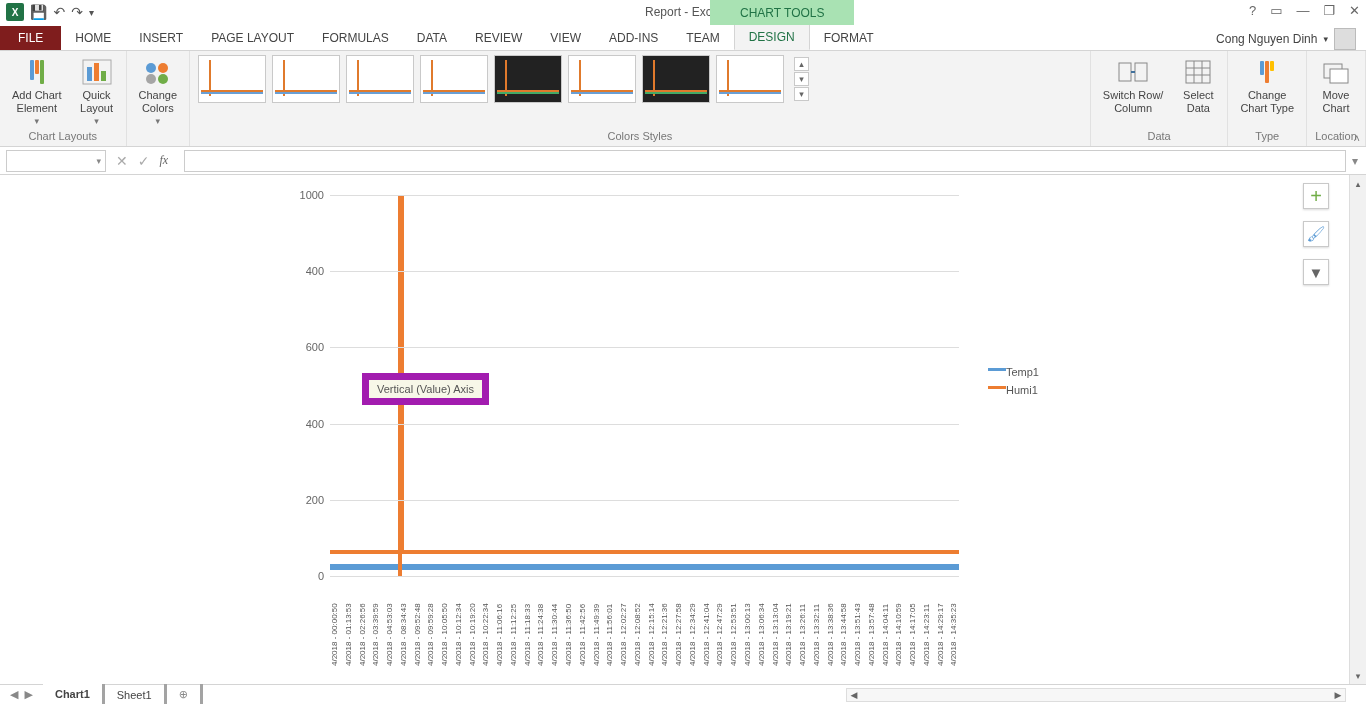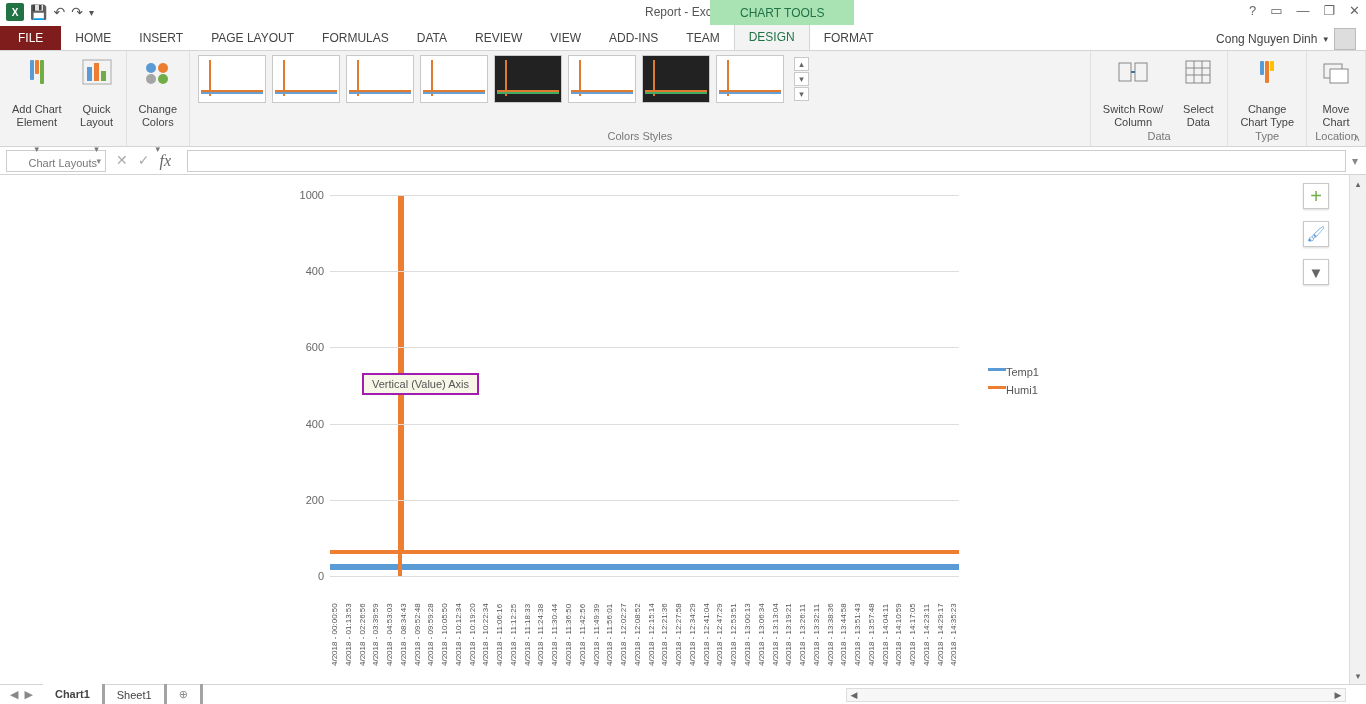--- a/index.html
+++ b/index.html
@@ -20,41 +20,41 @@
 .tab.file { background:#7f1d1d; color:#fff; padding: 5px 18px; }
 .tab.active { background:#f3f3f3; border:1px solid #d4d4d4; border-bottom:1px solid #f3f3f3; color:#217346; }
 .tabbar .right { margin-left:auto; padding-right:10px; display:flex; align-items:center; gap:6px; font-size:12px; color:#444; }
 .avatar { width:22px; height:22px; background:#ddd; border:1px solid #bbb; }
 
 
 .ribbon { height: 96px; background:#f3f3f3; border-bottom:1px solid #d4d4d4; display:flex; position:relative; }
 .ribbon-group { border-right:1px solid #e1e1e1; display:flex; flex-direction:column; align-items:center; justify-content:space-between; padding: 4px 8px 2px; }
 .ribbon-group .grp-body { display:flex; gap:10px; align-items:flex-start; flex:1; }
 .ribbon-group .grp-label { font-size:11px; color:#777; padding-bottom:2px; }
-.ribbon-btn { display:flex; flex-direction:column; align-items:center; justify-content:center; gap:16px; cursor:pointer; padding:2px 4px; text-align:center; line-height:1.15; font-size:11px; color:#444; }
+.ribbon-btn { display:flex; flex-direction:column; align-items:center; justify-content:center; gap:2px; cursor:pointer; padding:2px 4px; text-align:center; line-height:1.15; font-size:11px; color:#444; }
 .ribbon-btn .icon-lg { width:34px; height:30px; display:flex; align-items:center; justify-content:center; }
 .ribbon-btn .caret { font-size:9px; color:#777; }
 
 
 .style-gallery { display:flex; gap:6px; align-items:center; }
 .style-thumb { width:68px; height:48px; border:1px solid #c9c9c9; background:#fff; position:relative; cursor:pointer; }
 .style-thumb.dark { background:#222; }
 .style-thumb .mini-spike { position:absolute; left:10px; top:4px; width:2px; height:36px; background:#e07a2c; }
 .style-thumb .mini-base { position:absolute; left:2px; right:2px; bottom:8px; height:4px; background:#6a9fd4; border-top:2px solid #e07a2c; }
 .style-thumb.dark .mini-spike { background:#e07a2c; }
 .style-thumb.dark .mini-base { background:#4a6; }
 .gallery-nav { display:flex; flex-direction:column; gap:1px; margin-left:4px; }
 .gallery-nav div { width:15px; height:14px; border:1px solid #c9c9c9; background:#fff; font-size:9px; display:flex; align-items:center; justify-content:center; color:#666; cursor:pointer; }
 .collapse-caret { position:absolute; right:6px; bottom:2px; font-size:11px; color:#777; cursor:pointer; }
 
 
 .formula-bar { height:28px; border-bottom:1px solid #d4d4d4; display:flex; align-items:center; }
 .namebox { width:100px; height:22px; border:1px solid #ccc; margin-left:6px; display:flex; align-items:center; justify-content:flex-end; padding-right:4px; color:#888; }
 .fx-controls { display:flex; gap:10px; padding:0 10px; color:#aaa; font-size:14px; }
-.fx-label { font-style:italic; font-family:"Cambria Math", serif; font-size:16px; color:#666; }
+.fx-label { font-style:italic; font-family:"Cambria Math", serif; font-size:12px; color:#666; }
 .formula-input { flex:1; height:22px; border:1px solid #ccc; margin-right:6px; margin-left:6px; }
 .formula-expand { width:14px; color:#888; padding-right:6px; }
 
 
 .sheet-area { position:relative; height: calc(704px - 25px - 26px - 96px - 28px - 20px); background:#fff; display:flex; }
 .vscroll { width:17px; background:#f1f1f1; border-left:1px solid #ddd; position:relative; }
 .vscroll .arrow { height:17px; display:flex; align-items:center; justify-content:center; font-size:9px; color:#666; }
 .vscroll .track { position:absolute; top:17px; bottom:17px; left:0; right:0; }
 .chart-canvas { flex:1; position:relative; background:#fff; }
 
@@ -64,21 +64,21 @@
 .gridline { position:absolute; left:0; right:0; height:1px; background:#ddd; }
 .yaxis-tick { position:absolute; right:100%; transform:translateY(-50%); padding-right:6px; font-size:11px; color:#666; white-space:nowrap; }
 .series-temp { position:absolute; left:0; right:0; height:6px; background:#5b9bd5; bottom:6px; }
 .series-humi { position:absolute; left:0; right:0; height:4px; background:#ed7d31; bottom:22px; }
 .spike { position:absolute; bottom:0; width:4px; background:#ed7d31; }
 .x-ticks { position:absolute; left:40px; right:90px; bottom:0; height:88px; display:flex; justify-content:space-between; }
 .x-ticks span { writing-mode: vertical-rl; transform: rotate(180deg); font-size:8px; color:#555; white-space:nowrap; }
 .legend { position:absolute; right:-80px; top:45%; font-size:11px; color:#555; }
 .legend div { display:flex; align-items:center; margin-bottom:6px; }
 .legend .sw { width:18px; height:3px; }
-.tooltip-axis { position:absolute; background:#f7f7e8; border:2px solid #a21caf; padding:3px 8px; font-size:11px; color:#555; }
+.tooltip-axis { position:absolute; background:#f7f7e8; border:7px solid #a21caf; padding:3px 8px; font-size:11px; color:#555; }
 .chart-side-btn { position:absolute; width:26px; height:26px; background:#fff; border:1px solid #c9c9c9; box-shadow:0 1px 2px rgba(0,0,0,0.15); display:flex; align-items:center; justify-content:center; font-size:15px; color:#5b9bd5; cursor:pointer; }
 
 
 .tabstrip { height:20px; background:#fff; border-top:1px solid #d4d4d4; display:flex; align-items:center; font-size:11px; }
 .tabstrip .nav { display:flex; gap:6px; padding:0 10px; color:#888; }
 .sheettab { padding:14px 12px; border-right:3px solid #a3a3a3; cursor:pointer; }
 .sheettab.active { background:#fff; border-bottom:2px solid #217346; font-weight:600; }
 .sheettab.add { color:#888; }
 .hscroll { margin-left:auto; width:500px; height:14px; border:1px solid #ddd; margin-right:20px; position:relative; background:#f7f7f7; }
 .hscroll .arrow { position:absolute; top:0; width:14px; height:100%; display:flex; align-items:center; justify-content:center; font-size:9px; color:#666; }

